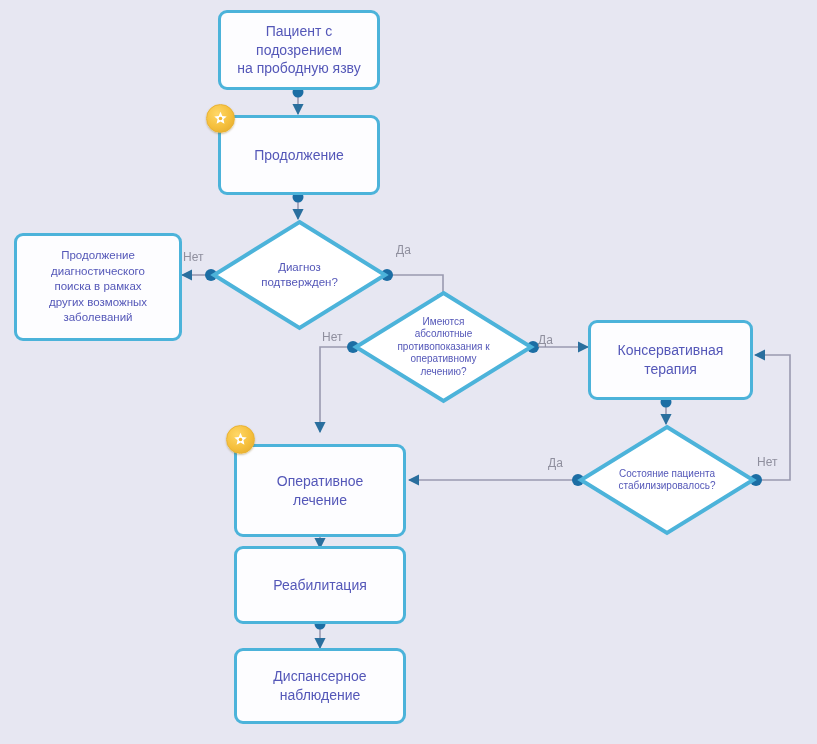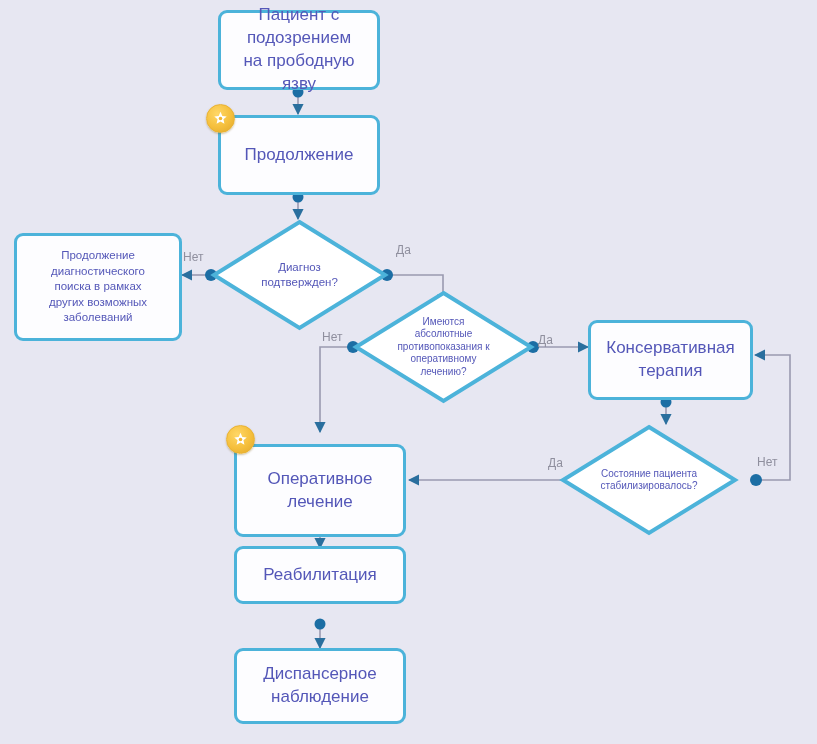--- a/index.html
+++ b/index.html
@@ -31,21 +31,21 @@
     display: flex;
     align-items: center;
     justify-content: center;
     text-align: center;
   }
   .proc {
     background: #fdfdff;
     border: 3px solid #4cb3da;
     border-radius: 9px;
     color: #5457b8;
-    font-size: 17px;
+    font-size: 14px;
     line-height: 1.35;
     padding: 4px 8px;
   }
   .dec-wrap {
     position: absolute;
   }
   .dec-svg {
     position: absolute;
     left: 0;
     top: 0;
@@ -177,21 +177,21 @@
 лечение</span>
   </div>
 
   <div class="badge" style="left:226px; top:425px;">
     <svg width="17" height="17" viewBox="0 0 24 24" aria-hidden="true">
       <path d="M12 2.6 L14.6 8.3 L20.8 9 L16.2 13.2 L17.5 19.3 L12 16.2 L6.5 19.3 L7.8 13.2 L3.2 9 L9.4 8.3 Z" fill="#ffffff"></path>
       <circle cx="12" cy="12" r="2.5" fill="#f0b531"></circle>
     </svg>
   </div>
 
-  <div class="node proc" style="left:234px; top:546px; width:172px; height:58px;">
+  <div class="node proc" style="left:234px; top:546px; width:172px; height:78px;">
     <span style="white-space:pre-line">Реабилитация</span>
   </div>
 
   <div class="node proc" style="left:234px; top:648px; width:172px; height:76px;">
     <span style="white-space:pre-line">Диспансерное
 наблюдение</span>
   </div>
 
   <div class="dec-wrap" style="left:211px; top:219px; width:177px; height:112px;">
     <svg class="dec-svg" width="177" height="112" viewBox="0 0 177 112">
@@ -209,21 +209,21 @@
     </svg>
     <div class="dec-label small">
       <span style="white-space:pre-line">Имеются
 абсолютные
 противопоказания к
 оперативному
 лечению?</span>
     </div>
   </div>
 
-  <div class="dec-wrap" style="left:560px; top:424px; width:178px; height:112px;text-decoration:underline;">
+  <div class="dec-wrap" style="left:578px; top:424px; width:178px; height:112px;text-decoration:underline;">
     <svg class="dec-svg" width="178" height="112" viewBox="0 0 178 112">
       <polygon points="89,3 175,56 89,109 3,56" fill="#ffffff" stroke="#4cb3da" stroke-width="4"></polygon>
     </svg>
     <div class="dec-label small">
       <span style="white-space:pre-line">Состояние пациента
 стабилизировалось?</span>
     </div>
   </div>
 
   <span class="edge-label" style="left:183px; top:250px;">Нет</span>

